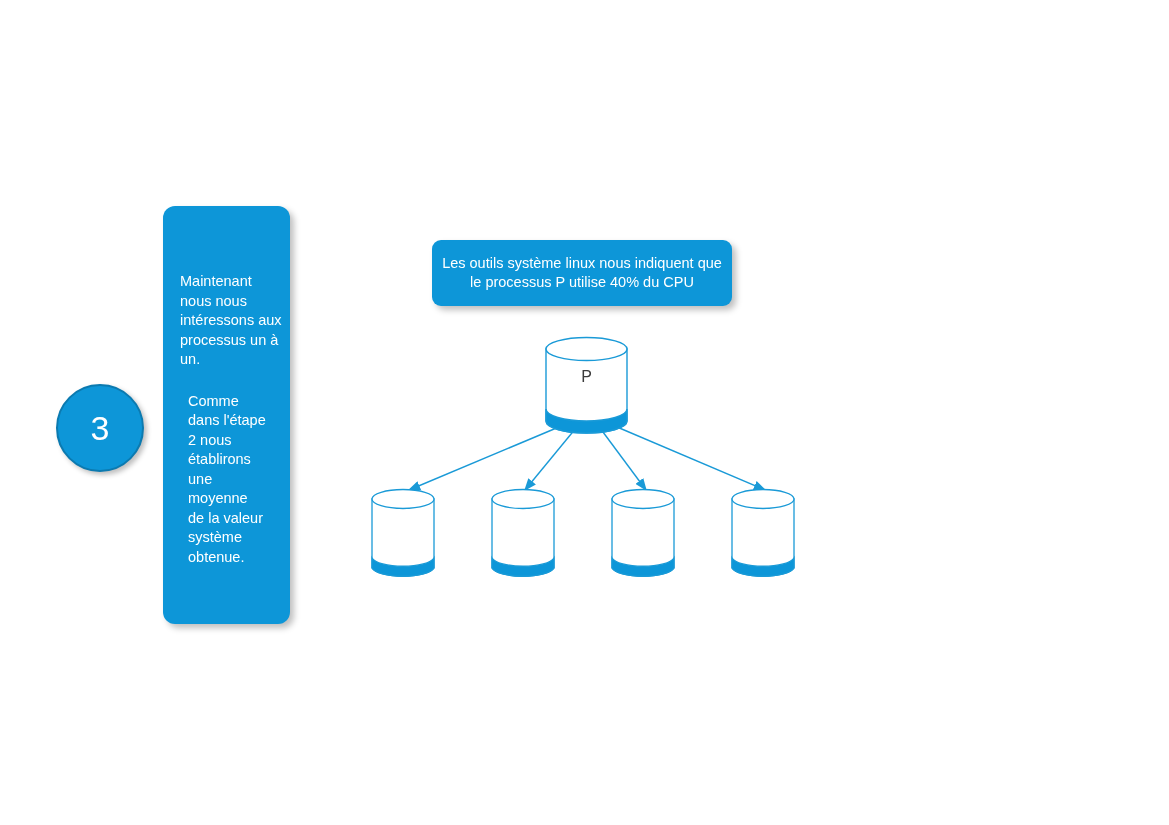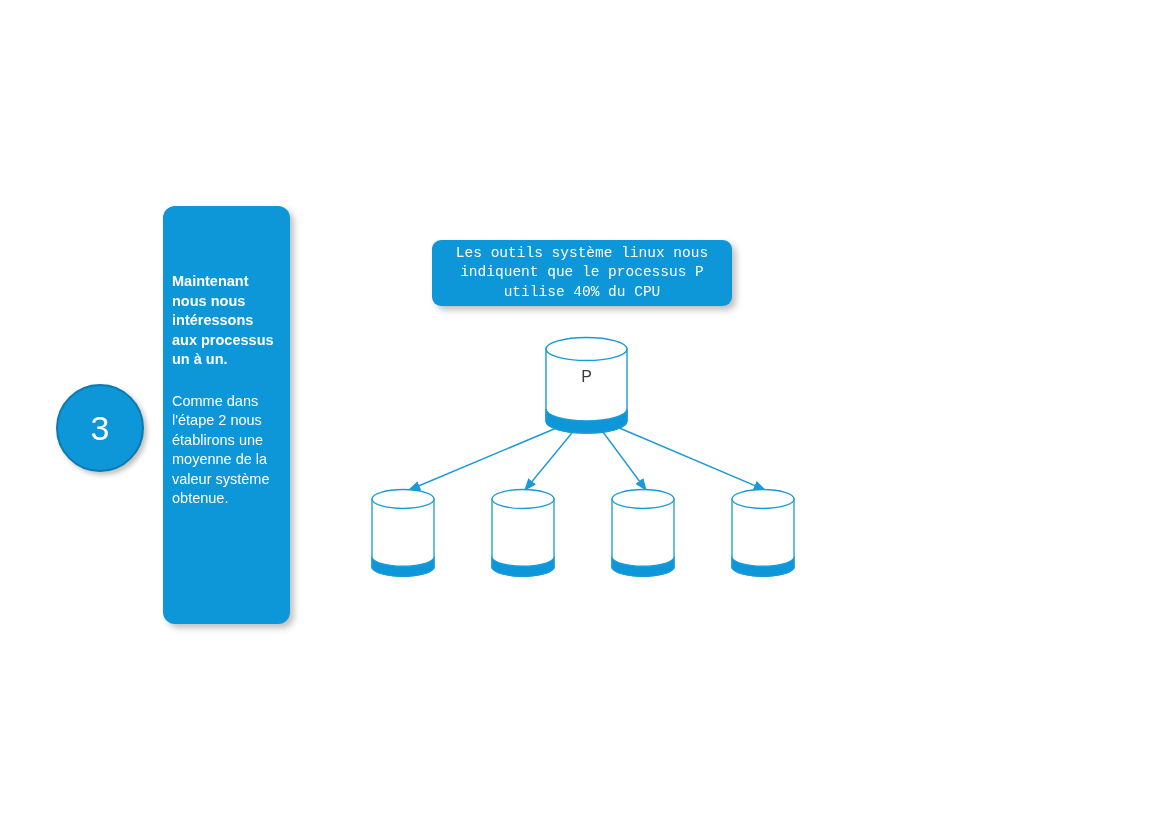--- a/index.html
+++ b/index.html
@@ -53,45 +53,44 @@
     padding: 0;
   }
   .left-panel .inner {
     position: absolute;
     left: 9px;
     right: 8px;
     top: 66px;
   }
   .left-panel .para1 {
     font-size: 14.5px;
-    font-weight: bold;
+    font-weight: normal;
     line-height: 19.5px;
-    margin: 0 0 22px 0;
+    margin: 0 0 22px 8px;
   }
   .left-panel .para2 {
     font-size: 14.5px;
     line-height: 19.5px;
-    margin: 0;
+    margin: 16px;
   }
 
   
   .callout {
     background: #0d96d8;
     border-radius: 9px;
     box-shadow: 4px 4px 6px rgba(0,0,0,0.25);
     color: #ffffff;
     display: flex;
     align-items: center;
     justify-content: center;
     text-align: center;
     font-size: 14.5px;
     line-height: 19.5px;
     padding: 6px 10px;
     box-sizing: border-box;
-    font-family: Liberation Mono, monospace;
   }
   .callout-top {
     left: 432px;
     top: 240px;
     width: 300px;
     height: 66px;
   }
   .callout-right {
     left: 855px;
     top: 470px;

